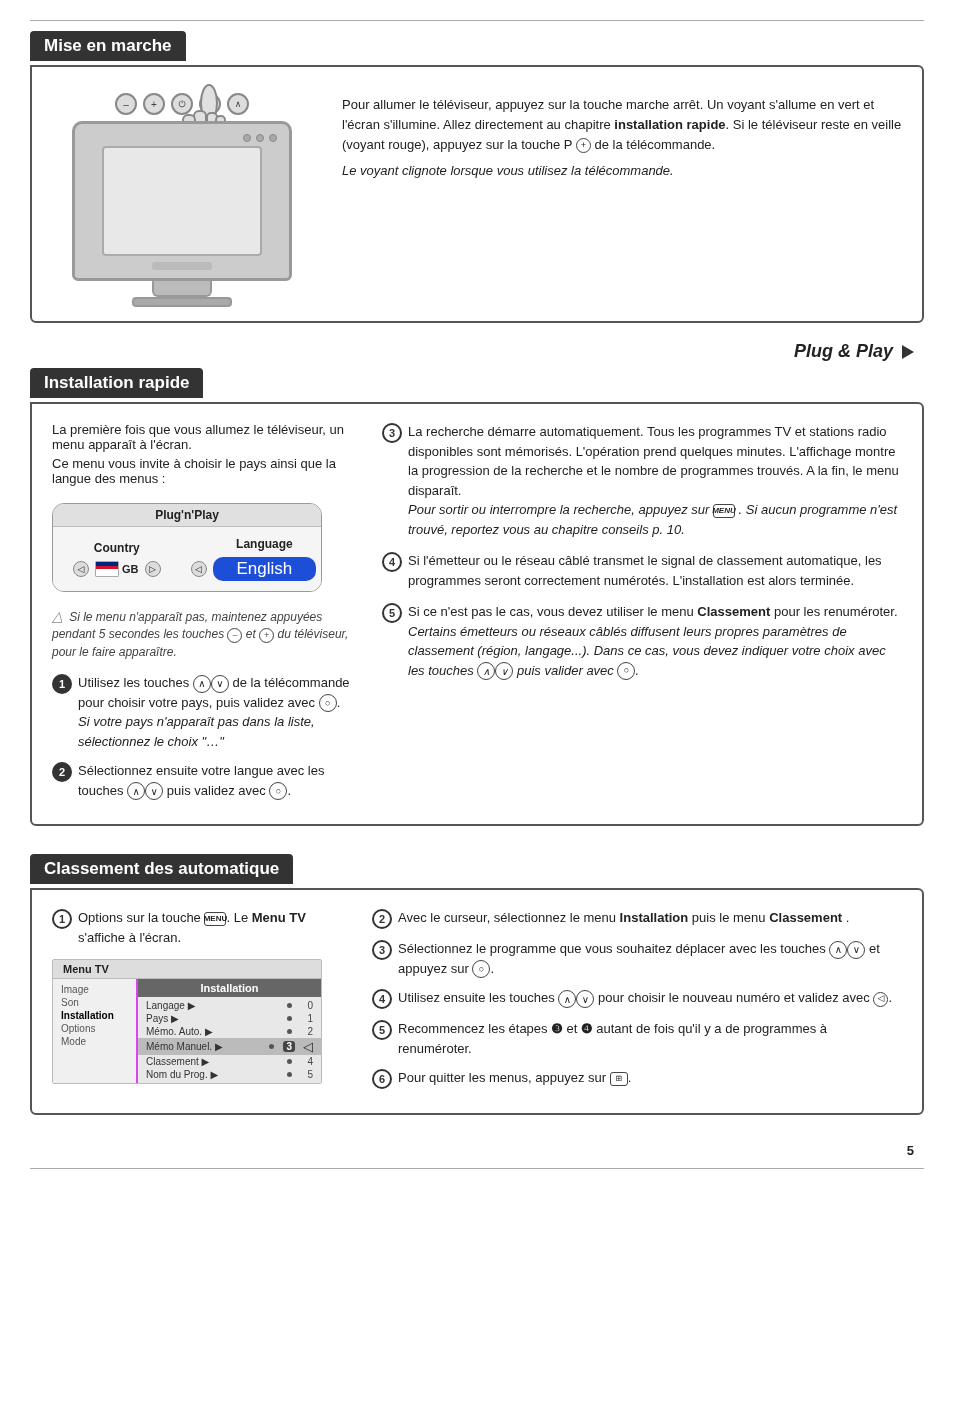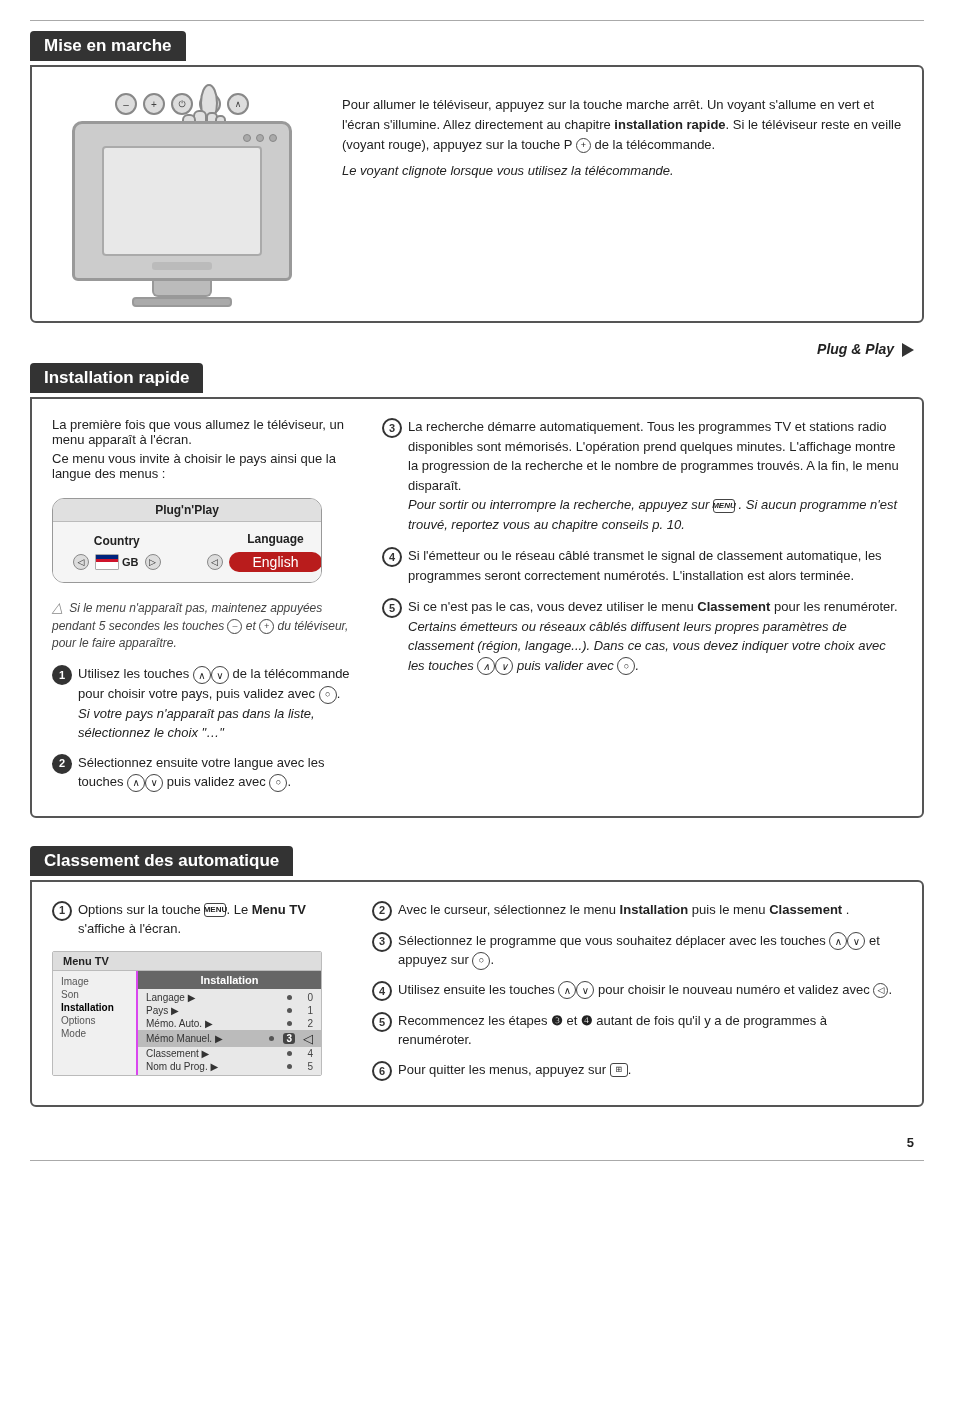--- a/index.html
+++ b/index.html
@@ -121,21 +121,21 @@
       font-size: 13px;
       line-height: 1.55;
       padding-top: 10px;
     }
     .mise-text p { margin-bottom: 6px; }
     .mise-text .italic { font-style: italic; }
 
     
     .plug-play-badge {
       text-align: right;
-      font-size: 14px;
+      font-size: 18px;
       font-weight: bold;
       margin-bottom: 6px;
       padding-right: 10px;
       font-style: italic;
     }
     .plug-play-badge .arrow {
       display: inline-block;
       width: 0;
       height: 0;
       border-top: 7px solid transparent;
@@ -170,21 +170,21 @@
       text-align: center;
       padding: 4px 0;
       font-size: 12px;
       font-weight: bold;
       border-bottom: 1px solid #bbb;
     }
     .pnp-body {
       background: #f5f5f5;
       display: flex;
       padding: 10px 20px;
-      gap: 46px;
+      gap: 30px;
       align-items: center;
     }
     .pnp-col {
       text-align: center;
       flex: 1;
     }
     .pnp-col-label {
       font-size: 12px;
       font-weight: bold;
       margin-bottom: 6px;
@@ -214,25 +214,25 @@
       font-weight: bold;
     }
     .flag-box {
       width: 24px;
       height: 16px;
       background: linear-gradient(#00247d 0%, #00247d 30%, #cf142b 30%, #cf142b 50%, #fff 50%, #fff 100%);
       border: 1px solid #aaa;
       border-radius: 1px;
     }
     .english-btn {
-      background: #b91c1c;
+      background: #1d4ed8;
       color: #fff;
       padding: 2px 24px;
       border-radius: 10px;
-      font-size: 14px;
+      font-size: 17px;
     }
 
     .warning-text {
       font-style: italic;
       font-size: 12px;
       color: #444;
       margin: 8px 0 12px 0;
       line-height: 1.45;
     }
     .warning-icon {

